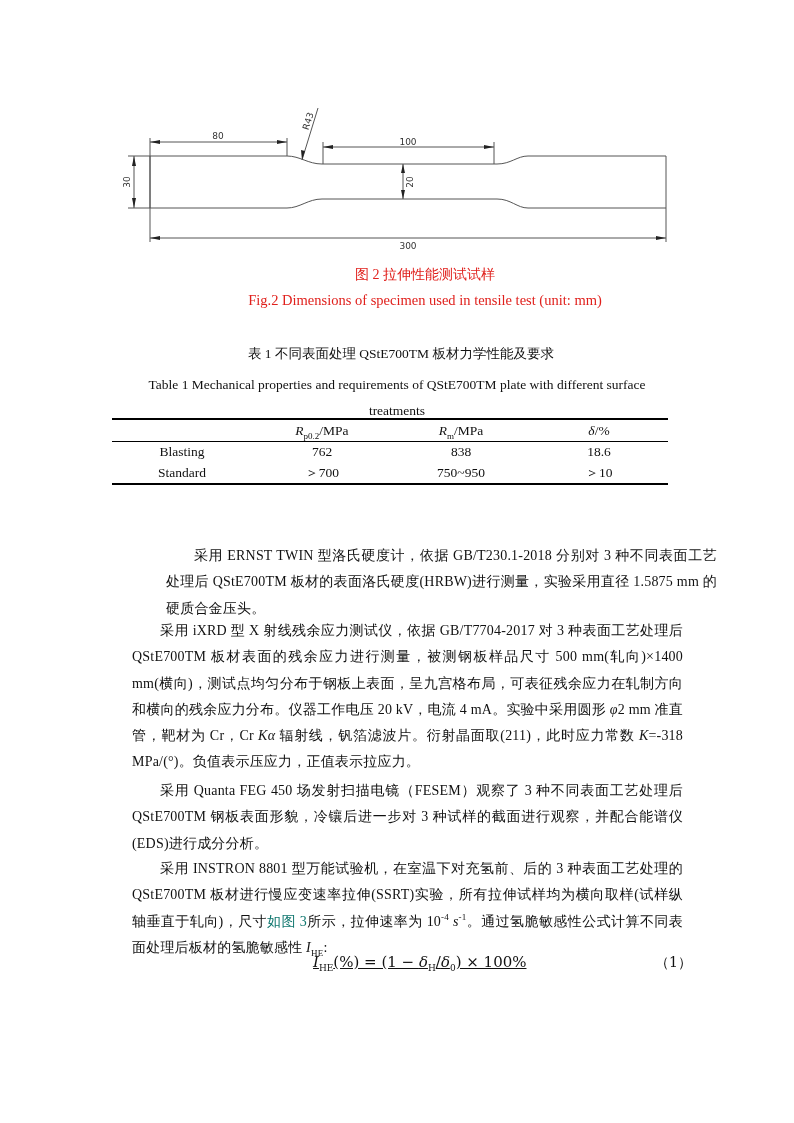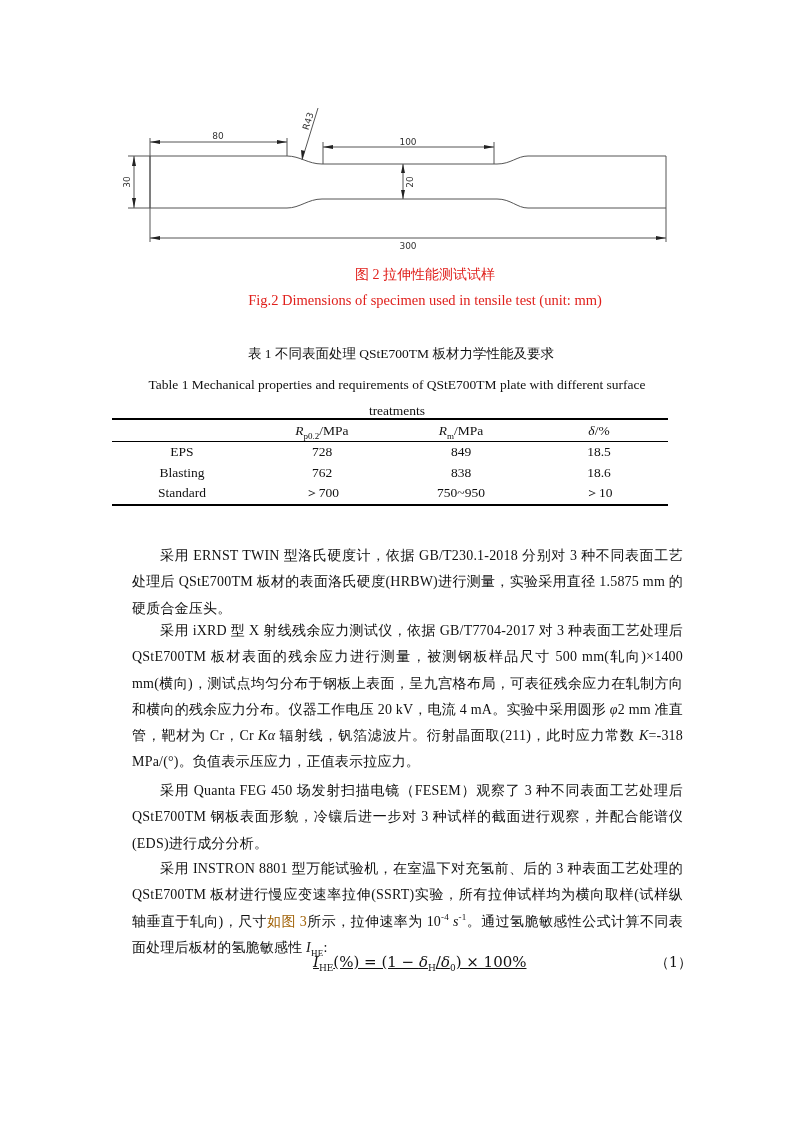--- a/index.html
+++ b/index.html
@@ -18,25 +18,25 @@
                          border-bottom: 1.5px solid #000; }
   table.props tbody td { text-align: center; height: 20.5px; padding: 0; }
   table.props tbody tr:last-child td { border-bottom: 2.5px solid #000; }
   table.props .c1 { width: 140px; }
   table.props .c2 { width: 140px; text-align: center; }
   table.props .c3 { width: 138px; }
   table.props .c4 { width: 138px; }
   .ital { font-style: italic; }
   .para { position: absolute; left: 132px; width: 551px; font-size: 14px; line-height: 26.3px;
           text-indent: 28px; text-align: justify; letter-spacing: 0.2px; }
-  .p1 { top: 529px; }
+  .p1 { top: 529px; margin-left: 34px; }
   .p2 { top: 604px; }
   .p3 { top: 764px; }
   .p4 { top: 842px; }
-  .link { color: #a16207; }
+  .link { color: #0f766e; }
   sup { font-size: 9px; line-height: 0; }
   sub { font-size: 9px; line-height: 0; }
   .eq { position: absolute; left: 313px; top: 953px; font-size: 15px;
         font-family: "DejaVu Serif", serif; text-decoration: underline; }
   .eq-num { position: absolute; left: 655px; top: 954px; font-size: 14px;
             font-family: "DejaVu Serif", serif; }
   .dimtext { font-family: "DejaVu Sans", sans-serif; font-size: 9px; fill: #333; }
 </style>
 </head>
 <body>
@@ -93,26 +93,20 @@
   <thead>
     <tr>
       <th class="c1"></th>
       <th class="c2"><span class="ital">R</span><sub>p0.2</sub><span>/MPa</span></th>
       <th class="c3"><span class="ital">R</span><sub>m</sub><span>/MPa</span></th>
       <th class="c4"><span class="ital">δ</span><span>/%</span></th>
     </tr>
   </thead>
   <tbody>
     <tr>
-      <td>EPS</td>
-      <td>728</td>
-      <td>849</td>
-      <td>18.5</td>
-    </tr>
-    <tr>
       <td>Blasting</td>
       <td>762</td>
       <td>838</td>
       <td>18.6</td>
     </tr>
     <tr>
       <td>Standard</td>
       <td>＞700</td>
       <td>750~950</td>
       <td>＞10</td>

